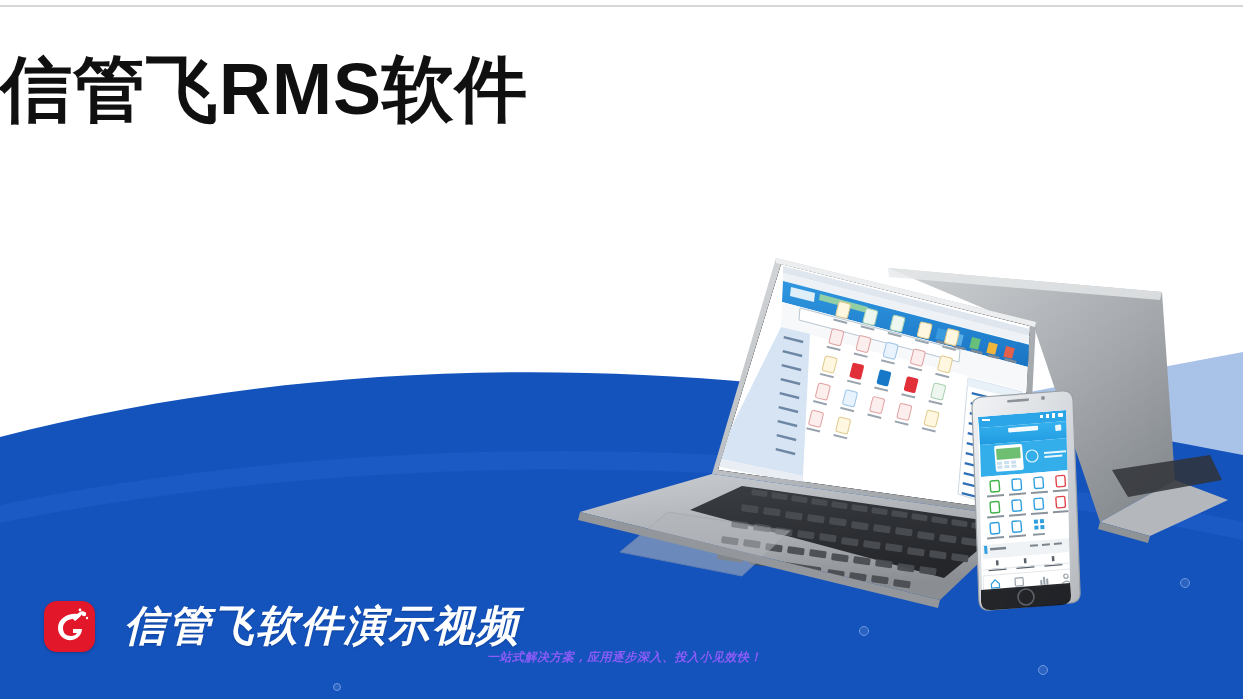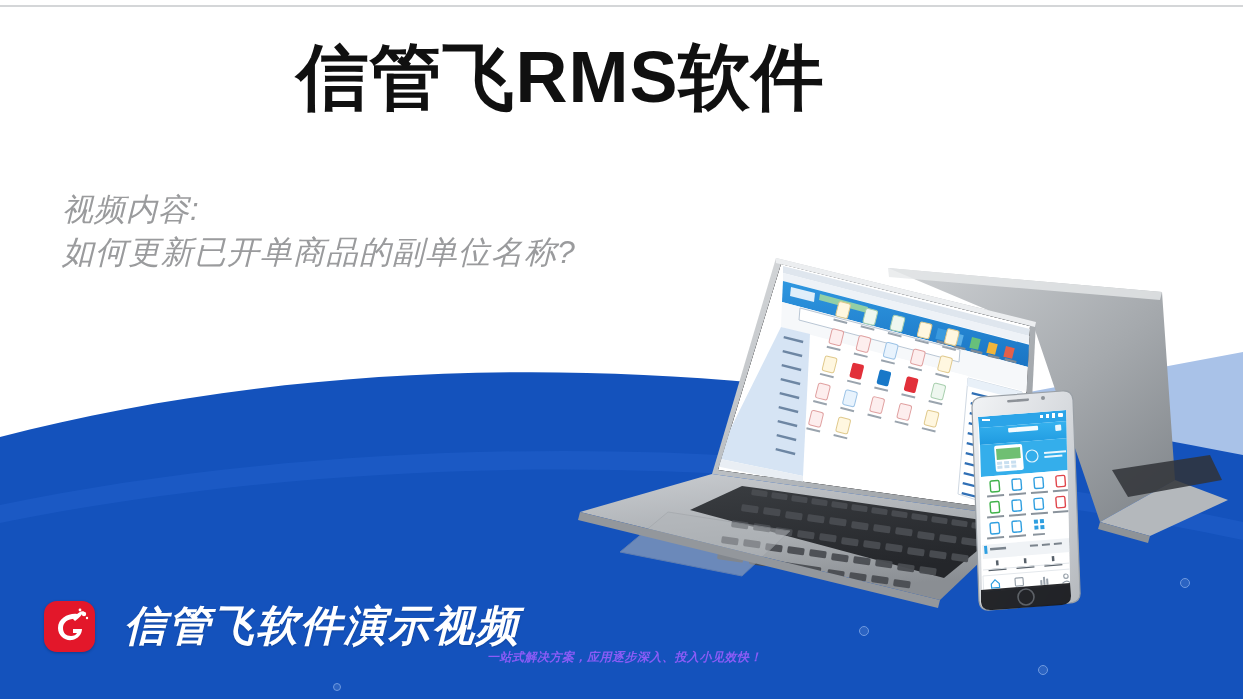--- a/index.html
+++ b/index.html
@@ -19,22 +19,21 @@
   .top-rule {
     position:absolute; left:0; top:5px; width:1243px; height:2px;
     background:#d4d6d8;
   }
 
   
   .bg-art { position:absolute; left:0; top:0; width:1243px; height:699px; }
 
   
   .title {
-    position:absolute; left:0; top:40px; width:1121px;
-    text-align:center;
+    position:absolute; left:0; top:52px; width:1121px;
     font-size:72px; font-weight:bold; color:#101010;
     letter-spacing:1px; line-height:1.05;
     white-space:nowrap;
   }
 
   
   .subtitle {
     position:absolute; left:62px; top:190px; width:700px;
     color:#9a9b9d;
     font-style:italic; font-weight:500;
@@ -471,24 +470,20 @@
 
       <circle cx="1026" cy="596" r="8.5" fill="none" stroke="#a6abb1" stroke-width="1.6"></circle>
 
       <path d="M981,590 L1070,583 L1071,596 Q1071,604 1062,605 L992,610 Q982,611 981,602 Z" fill="#15161a" opacity="0.92"></path>
       <circle cx="1026" cy="597" r="8" fill="none" stroke="#5d6167" stroke-width="1.6"></circle>
     </g>
   </svg>
 
   <div class="title">信管飞RMS软件</div>
 
-  <div class="subtitle">
-    <div class="line1">视频内容:</div>
-    <div class="line2">如何更新已开单商品的副单位名称?</div>
-  </div>
 
   <div class="logo-mark">
     <svg width="51" height="51" viewBox="0 0 51 51" xmlns="http://www.w3.org/2000/svg">
       <path d="M33 13 C25 12,14 17,14 27 C14 35,21 40,28 39 C34 38,38 33,38 28 L29 28 L29 32 L33 32 C32 34,30 35,27 35 C22 35,19 32,19 27 C19 21,25 17,33 18 Z" fill="#ffffff"></path>
       <path d="M29 18 C32 13,36 10,40 10 C38 14,35 17,31 20 Z" fill="#ffffff"></path>
       <circle cx="40" cy="13" r="2.2" fill="#ffffff"></circle>
       <circle cx="36" cy="9" r="1.4" fill="#ffffff"></circle>
       <circle cx="43" cy="17" r="1.2" fill="#ffffff"></circle>
     </svg>
   </div>

